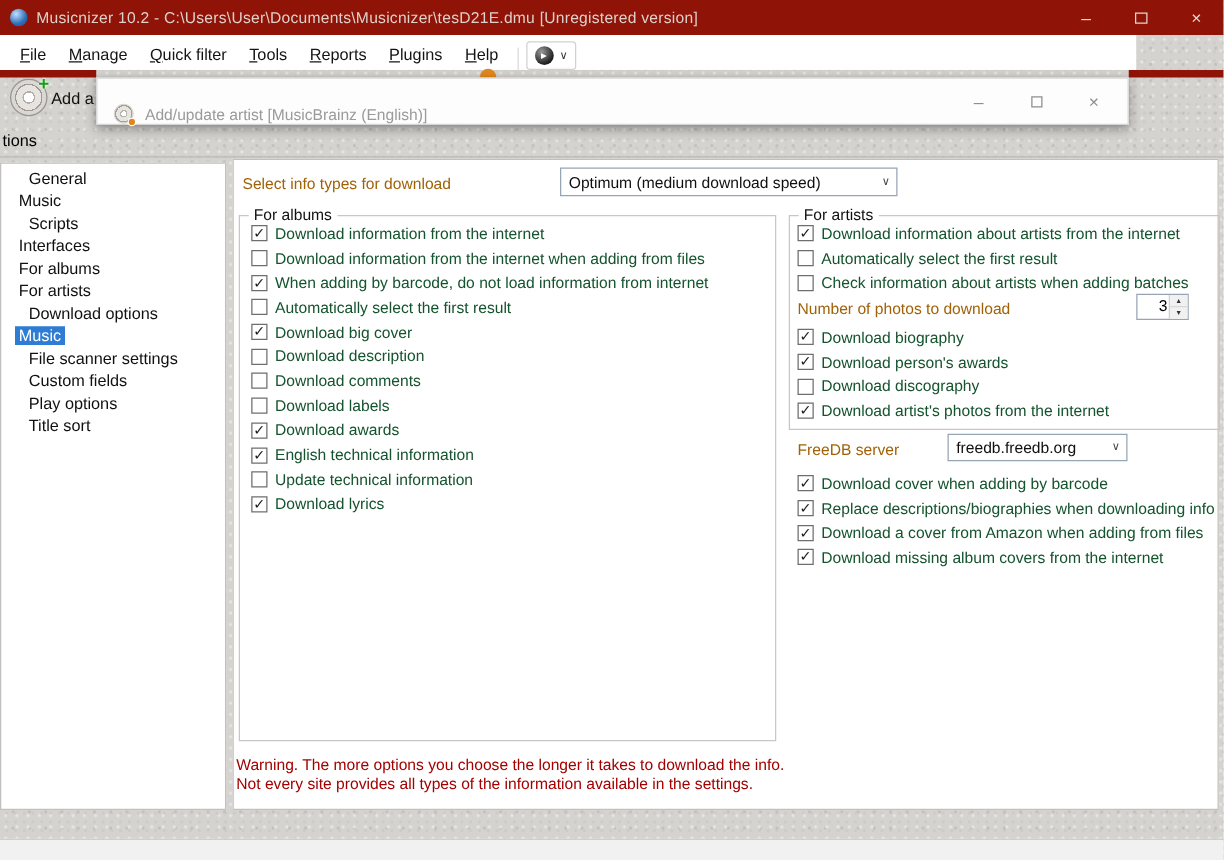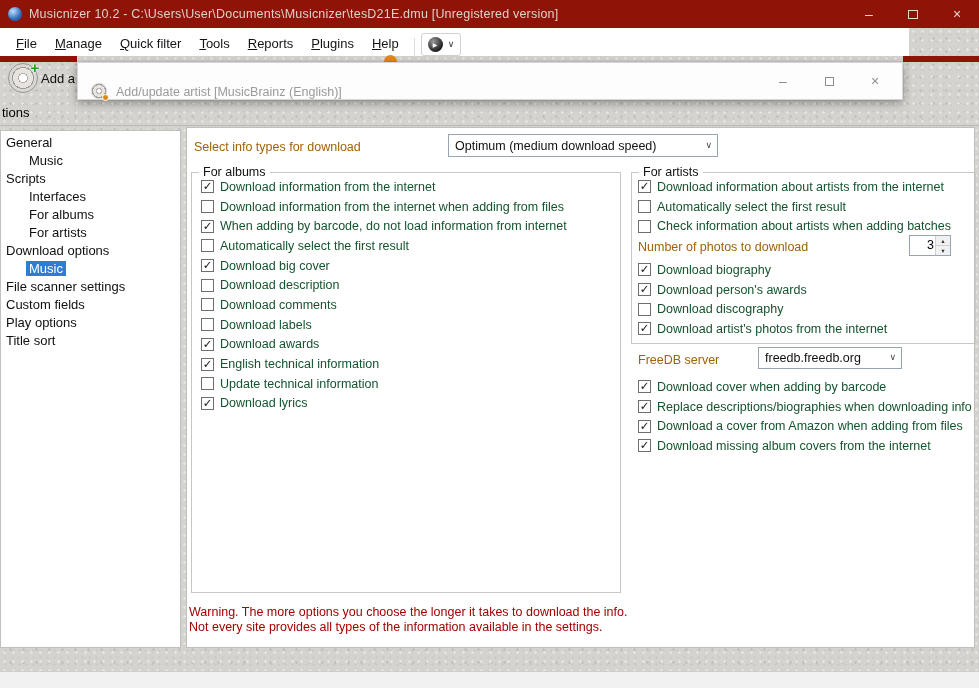--- a/index.html
+++ b/index.html
@@ -53,22 +53,22 @@
   .dialog-title{font-size:12.5px;color:#9a9a9a;margin-left:9px;white-space:nowrap}
   .dialog-btns{margin-left:auto;display:flex;height:100%;margin-right:4px}
   .dialog-btn{width:46px;display:flex;align-items:center;justify-content:center;color:#8d8d8d;font-size:14px}
   .dlg-max{width:9px;height:9px;border:1px solid #8d8d8d}
 
   .hline{left:0;top:125px;width:979px;height:1px;background:#bdbab6}
 
   
   .tree{left:0;top:130px;width:181px;height:518px;background:#fff;border:1px solid #c2c0bc;padding-top:2px}
   .trow{height:18px;display:flex;align-items:center;font-size:13px;color:#101010;white-space:nowrap}
-  .lvl0{padding-left:5px}
-  .lvl1{padding-left:28px}
+  .lvl0{padding-left:22px}
+  .lvl1{padding-left:14px}
   .tlabel.selected{background:#2e7cd3;color:#fff;padding:0 3px;margin-left:-3px}
 
   
   .main{left:186px;top:127px;width:789px;height:521px;background:#fff;border:1px solid #c2c0bc}
   .label{position:absolute;font-size:12.5px;color:#a16207;white-space:nowrap}
   .combo{position:absolute;background:#fff;border:1px solid #96a5b4;display:flex;align-items:center;
     font-size:12.5px;color:#101010;padding:0 20px 0 6px;white-space:nowrap}
   .carr{position:absolute;right:5px;top:50%;transform:translateY(-54%);font-size:9px;color:#444;line-height:1}
   .group{position:absolute;border:1px solid #c9c7c3}
   .chip{position:absolute;background:#fff;padding:0 4px;font-size:12.5px;color:#101010;height:14px;line-height:14px;white-space:nowrap}

